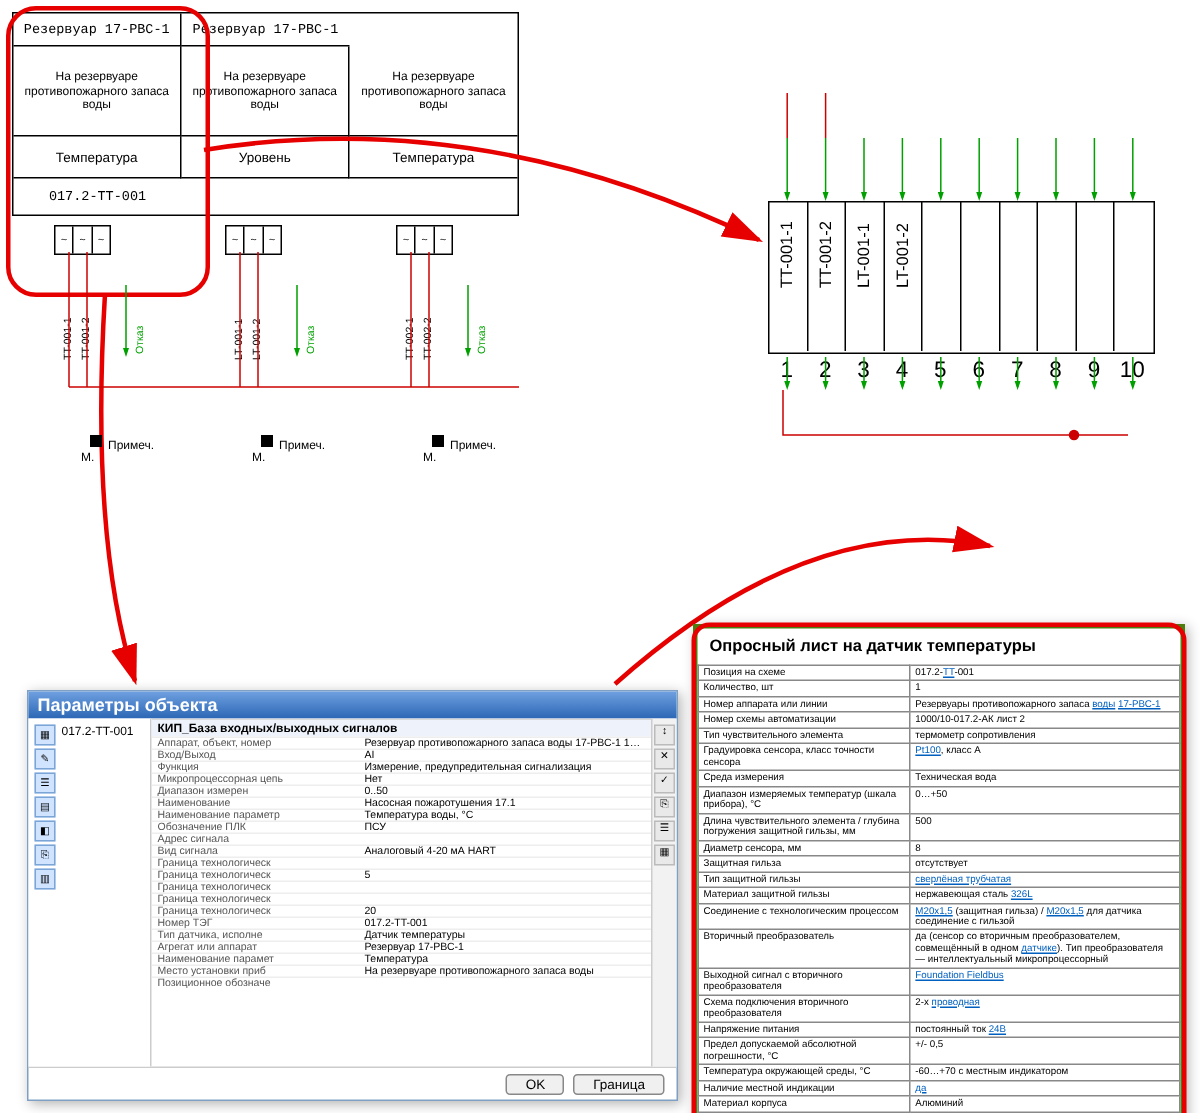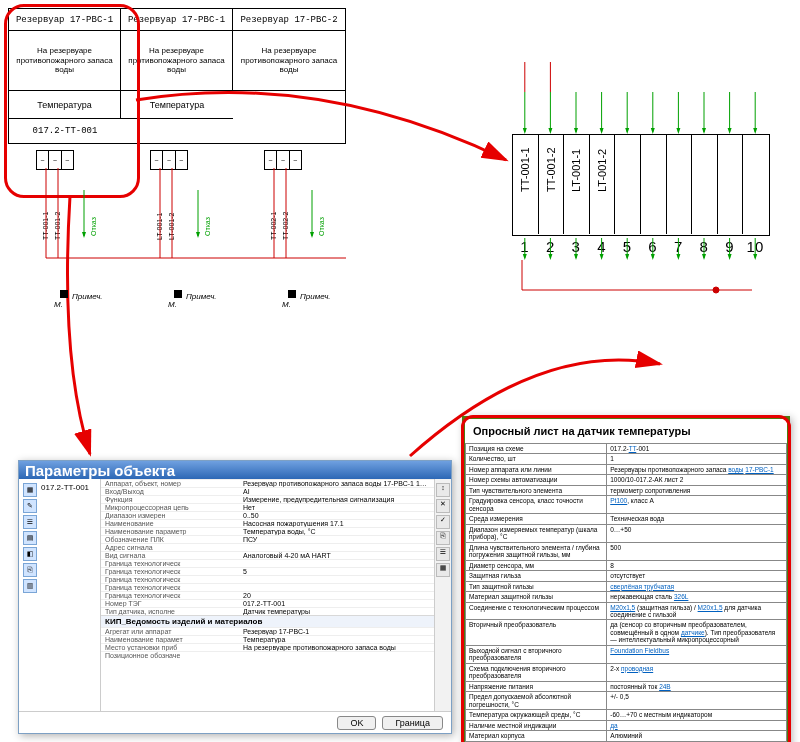--- a/index.html
+++ b/index.html
@@ -16,32 +16,32 @@
   .pid .r4 .cell{height:24px;border-bottom:none;font-family:'Courier New',monospace;font-size:9px;}
 
   .callout{position:absolute;border:3px solid #e60000;border-radius:20px;pointer-events:none;}
 
   
   .term-block{position:absolute;width:36px;height:18px;border:1px solid #000;display:flex;}
   .term-block div{flex:1;border-right:1px solid #000;display:flex;align-items:center;justify-content:center;font-size:7px;}
   .term-block div:last-child{border-right:none;}
   .vt{position:absolute;font-size:7px;transform:rotate(-90deg);transform-origin:left top;white-space:nowrap;}
   .gtxt{position:absolute;color:#00a000;font-size:7px;transform:rotate(-90deg);transform-origin:left top;}
-  .note{position:absolute;font-size:8px;font-style:italic;}
+  .note{position:absolute;font-size:8px;}
 
   
   .jbox{position:absolute;left:512px;top:106px;width:256px;height:154px;}
   .jbox .frame{position:absolute;left:0;top:28px;width:256px;height:100px;border:1px solid #000;}
   .jbox .col{position:absolute;top:28px;height:100px;border-left:1px solid #000;}
   .jbox .lbl{position:absolute;top:70px;font-size:11px;transform:rotate(-90deg);transform-origin:center;white-space:nowrap;width:20px;text-align:center;}
   .jbox .tnum{position:absolute;top:132px;font-size:15px;width:25px;text-align:center;}
 
   
   .dlg{position:absolute;left:18px;top:460px;width:432px;height:272px;border:1px solid #7da0c4;box-shadow:2px 2px 8px rgba(0,0,0,.3);background:#fff;font-size:8px;}
-  .dlg .titlebar{height:18px;background:linear-gradient(#6fa0e0,#2c67b5);color:#fff;display:flex;align-items:center;padding-left:6px;font-weight:bold;font-size:15px;}
+  .dlg .titlebar{height:18px;background:linear-gradient(#6fa0e0,#2c67b5);color:#fff;display:flex;align-items:center;padding-left:6px;font-weight:bold;font-size:12px;}
   .dlg .body{display:flex;height:232px;}
   .dlg .tree{width:82px;background:#fff;border-right:1px solid #ccc;padding:4px;box-sizing:border-box;display:flex;}
   .dlg .tree .icons{width:14px;display:flex;flex-direction:column;gap:2px;}
   .dlg .tree .icons span{width:12px;height:12px;background:#d0e4ff;border:1px solid #7aa5d6;font-size:7px;display:flex;align-items:center;justify-content:center;}
   .dlg .tree .node{font-size:8px;padding-left:4px;white-space:nowrap;}
   .dlg .grid{flex:1;overflow:hidden;}
   .dlg .grp{background:#eef3fb;font-weight:bold;padding:1px 4px;border-top:1px solid #d8d8d8;font-size:8px;}
   .dlg .prow{display:flex;border-top:1px solid #eee;}
   .dlg .prow .k{width:130px;padding:0 4px;color:#555;font-size:7px;white-space:nowrap;overflow:hidden;text-overflow:ellipsis;}
   .dlg .prow .v{flex:1;padding:0 4px;font-size:7px;white-space:nowrap;overflow:hidden;text-overflow:ellipsis;}
@@ -62,29 +62,29 @@
 </style>
 </head>
 <body>
 
 <div class="page">
 
   <div class="pid">
     <div class="row r1">
       <div class="cell">Резервуар 17-РВС-1</div>
       <div class="cell">Резервуар 17-РВС-1</div>
-      <div class="cell">Резервуар 17-РВС-2</div>
     </div>
     <div class="row r2">
       <div class="cell">На резервуаре противопожарного запаса воды</div>
       <div class="cell">На резервуаре противопожарного запаса воды</div>
       <div class="cell">На резервуаре противопожарного запаса воды</div>
     </div>
     <div class="row r3">
       <div class="cell">Температура</div>
+      <div class="cell">Уровень</div>
       <div class="cell">Температура</div>
     </div>
     <div class="row r4">
       <div class="cell">017.2-TT-001</div>
     </div>
   </div>
 
   <div class="callout" style="left:4px;top:4px;width:130px;height:188px"></div>
 
   <div id="termarea">
@@ -229,20 +229,21 @@
           <span>✎</span>
           <span>☰</span>
           <span>▤</span>
           <span>◧</span>
           <span>⎘</span>
           <span>▥</span>
         </div>
         <div class="node">017.2-TT-001</div>
       </div>
       <div class="grid">
+        <div class="grp">КИП_База входных/выходных сигналов</div>
         <div id="rows1">
             <div class="prow">
               <div class="k">Аппарат, объект, номер</div>
               <div class="v">Резервуар противопожарного запаса воды 17-РВС-1 1000/10-017.2-АК. лист 2</div>
             </div>
             <div class="prow">
               <div class="k">Вход/Выход</div>
               <div class="v">AI</div>
             </div>
             <div class="prow">
@@ -299,21 +300,20 @@
             </div>
             <div class="prow">
               <div class="k">Номер ТЭГ</div>
               <div class="v">017.2-TT-001</div>
             </div>
             <div class="prow">
               <div class="k">Тип датчика, исполне</div>
               <div class="v">Датчик температуры</div>
             </div>
           </div>
-        <div class="grp">КИП_Ведомость изделий и материалов</div>
         <div id="rows2">
             <div class="prow">
               <div class="k">Агрегат или аппарат</div>
               <div class="v">Резервуар 17-РВС-1</div>
             </div>
             <div class="prow">
               <div class="k">Наименование парамет</div>
               <div class="v">Температура</div>
             </div>
             <div class="prow">

